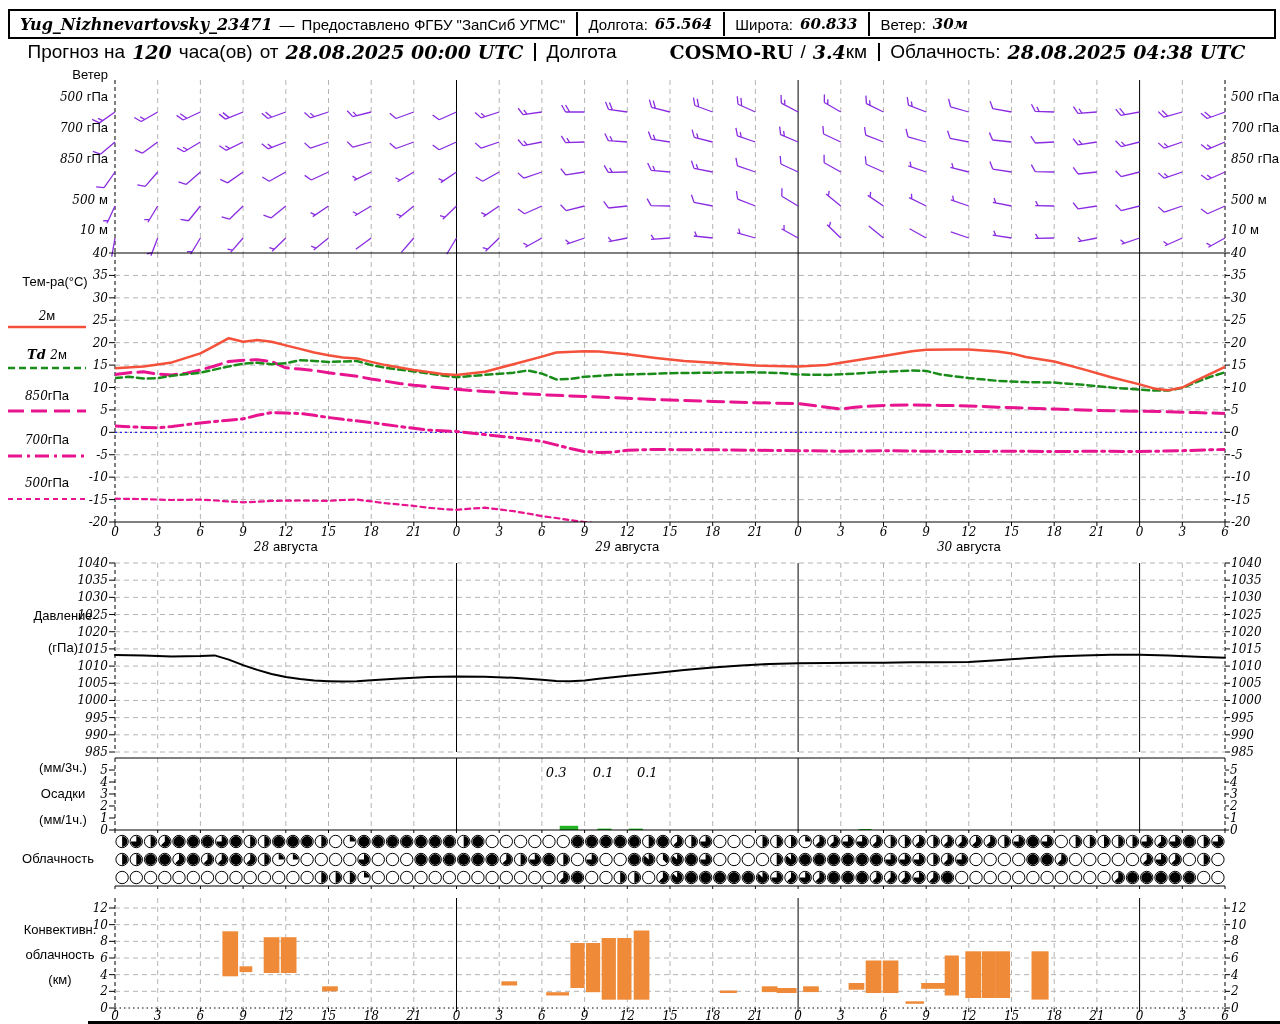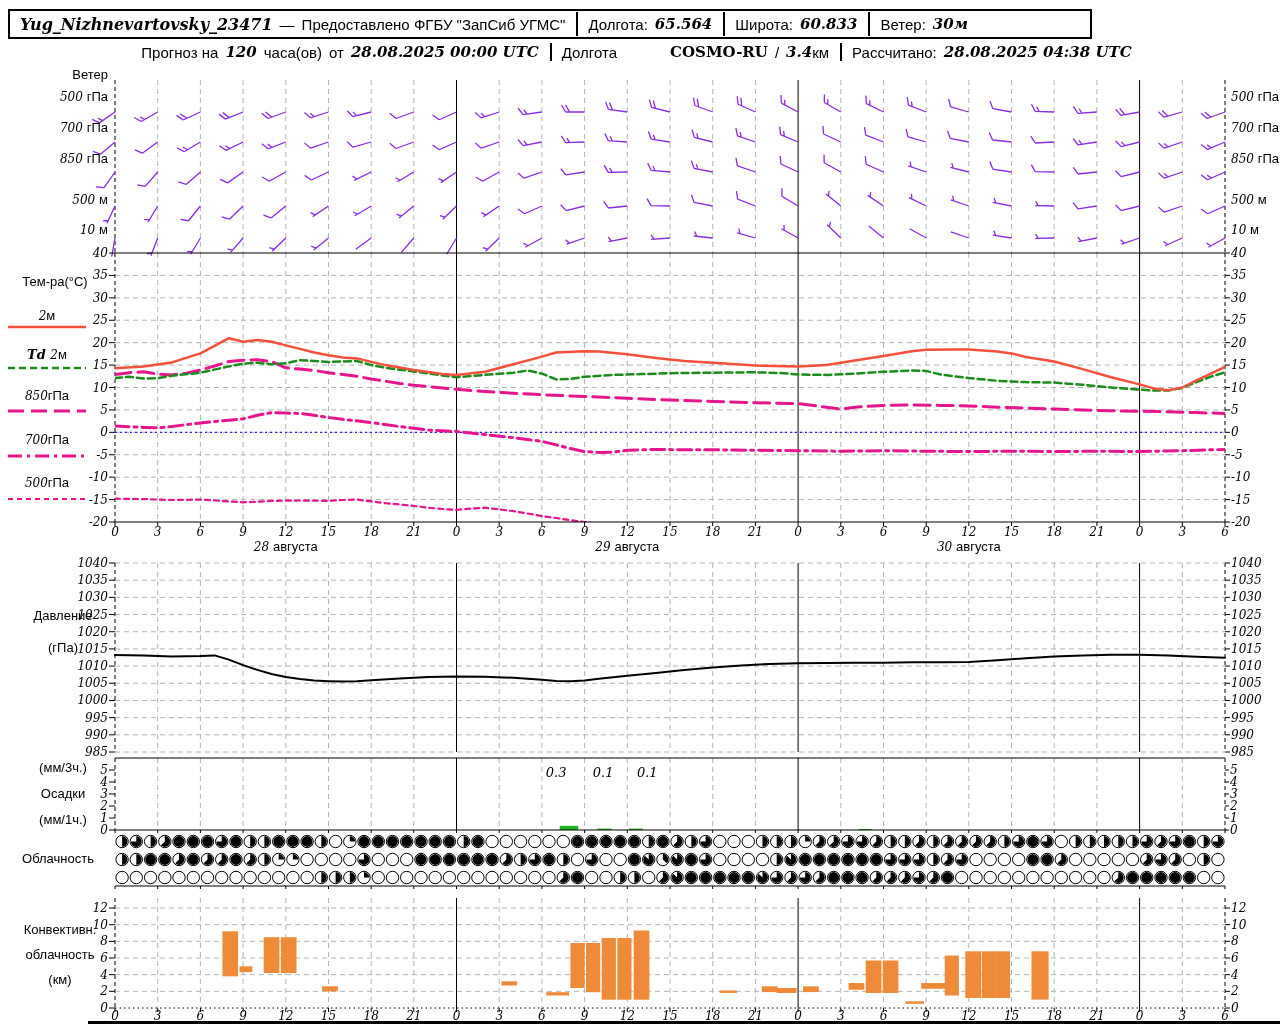--- a/index.html
+++ b/index.html
@@ -1,21 +1,21 @@
 <!DOCTYPE html>
 <html><head>
 <meta charset="utf-8">
 <style>
   html,body{margin:0;padding:0;background:#fff;}
   #wrap{position:relative;width:1280px;height:1024px;background:#fff;overflow:hidden;
         font-family:"Liberation Sans",sans-serif;color:#000;}
-  .hdr-box{position:absolute;left:8px;top:9px;width:1084px;height:30px;border:2px solid #000;
+  .hdr-box{position:absolute;left:8px;top:9px;width:1268px;height:30px;border:2px solid #000;
            box-sizing:border-box;display:flex;align-items:center;padding:12px 10px;font-size:15px;white-space:nowrap;}
   .hdr2{position:absolute;left:8px;top:41px;width:1264px;height:22px;display:flex;align-items:center;
-        justify-content:center;font-size:15px;white-space:nowrap;}
+        justify-content:center;font-size:19px;white-space:nowrap;}
   .val{font-family:"DejaVu Serif",serif;font-style:italic;font-weight:bold;}
   .valu{font-family:"DejaVu Serif",serif;font-weight:bold;margin-left:46px;}
   .station{font-size:16px;}
   .seg{margin-right:7px;}
   .vdiv{display:inline-block;width:0;border-left:2px solid #000;height:24px;margin:0 10px 0 4px;}
   .hdr2 .vdiv{height:18px;}
   svg .num{font:italic 12px "DejaVu Serif",serif;fill:#000;}
   svg .numb{font:italic bold 13px "DejaVu Serif",serif;fill:#000;}
   svg .pnum{font:italic 13px "DejaVu Serif",serif;fill:#000;}
   svg .lbl{font:13px "Liberation Sans",sans-serif;fill:#000;}
@@ -55,21 +55,21 @@
     <span class="seg">часа(ов)</span>
     <span class="seg">от</span>
     <span class="val seg">28.08.2025 00:00 UTC</span>
     <span class="vdiv"></span>
     <span class="seg">Долгота</span>
     <span class="valu seg">COSMO-RU</span>
     <span class="seg">/</span>
     <span class="val">3.4</span>
     <span class="seg">км</span>
     <span class="vdiv"></span>
-    <span class="seg">Рассчитано:</span>
+    <span class="seg">Облачность:</span>
     <span class="val seg">28.08.2025 04:38 UTC</span>
   </div>
 
   <svg id="chart" width="1280" height="960" style="position:absolute;left:0;top:64px;">
       <g>
         <line x1="115.0" y1="16" x2="115.0" y2="189" class="edgeline"></line>
         <line x1="115.0" y1="189" x2="115.0" y2="458" class="edgeline"></line>
         <line x1="115.0" y1="499" x2="115.0" y2="688" class="edgeline"></line>
         <line x1="115.0" y1="694" x2="115.0" y2="766" class="edgeline"></line>
         <line x1="115.0" y1="834" x2="115.0" y2="944" class="edgeline"></line>

